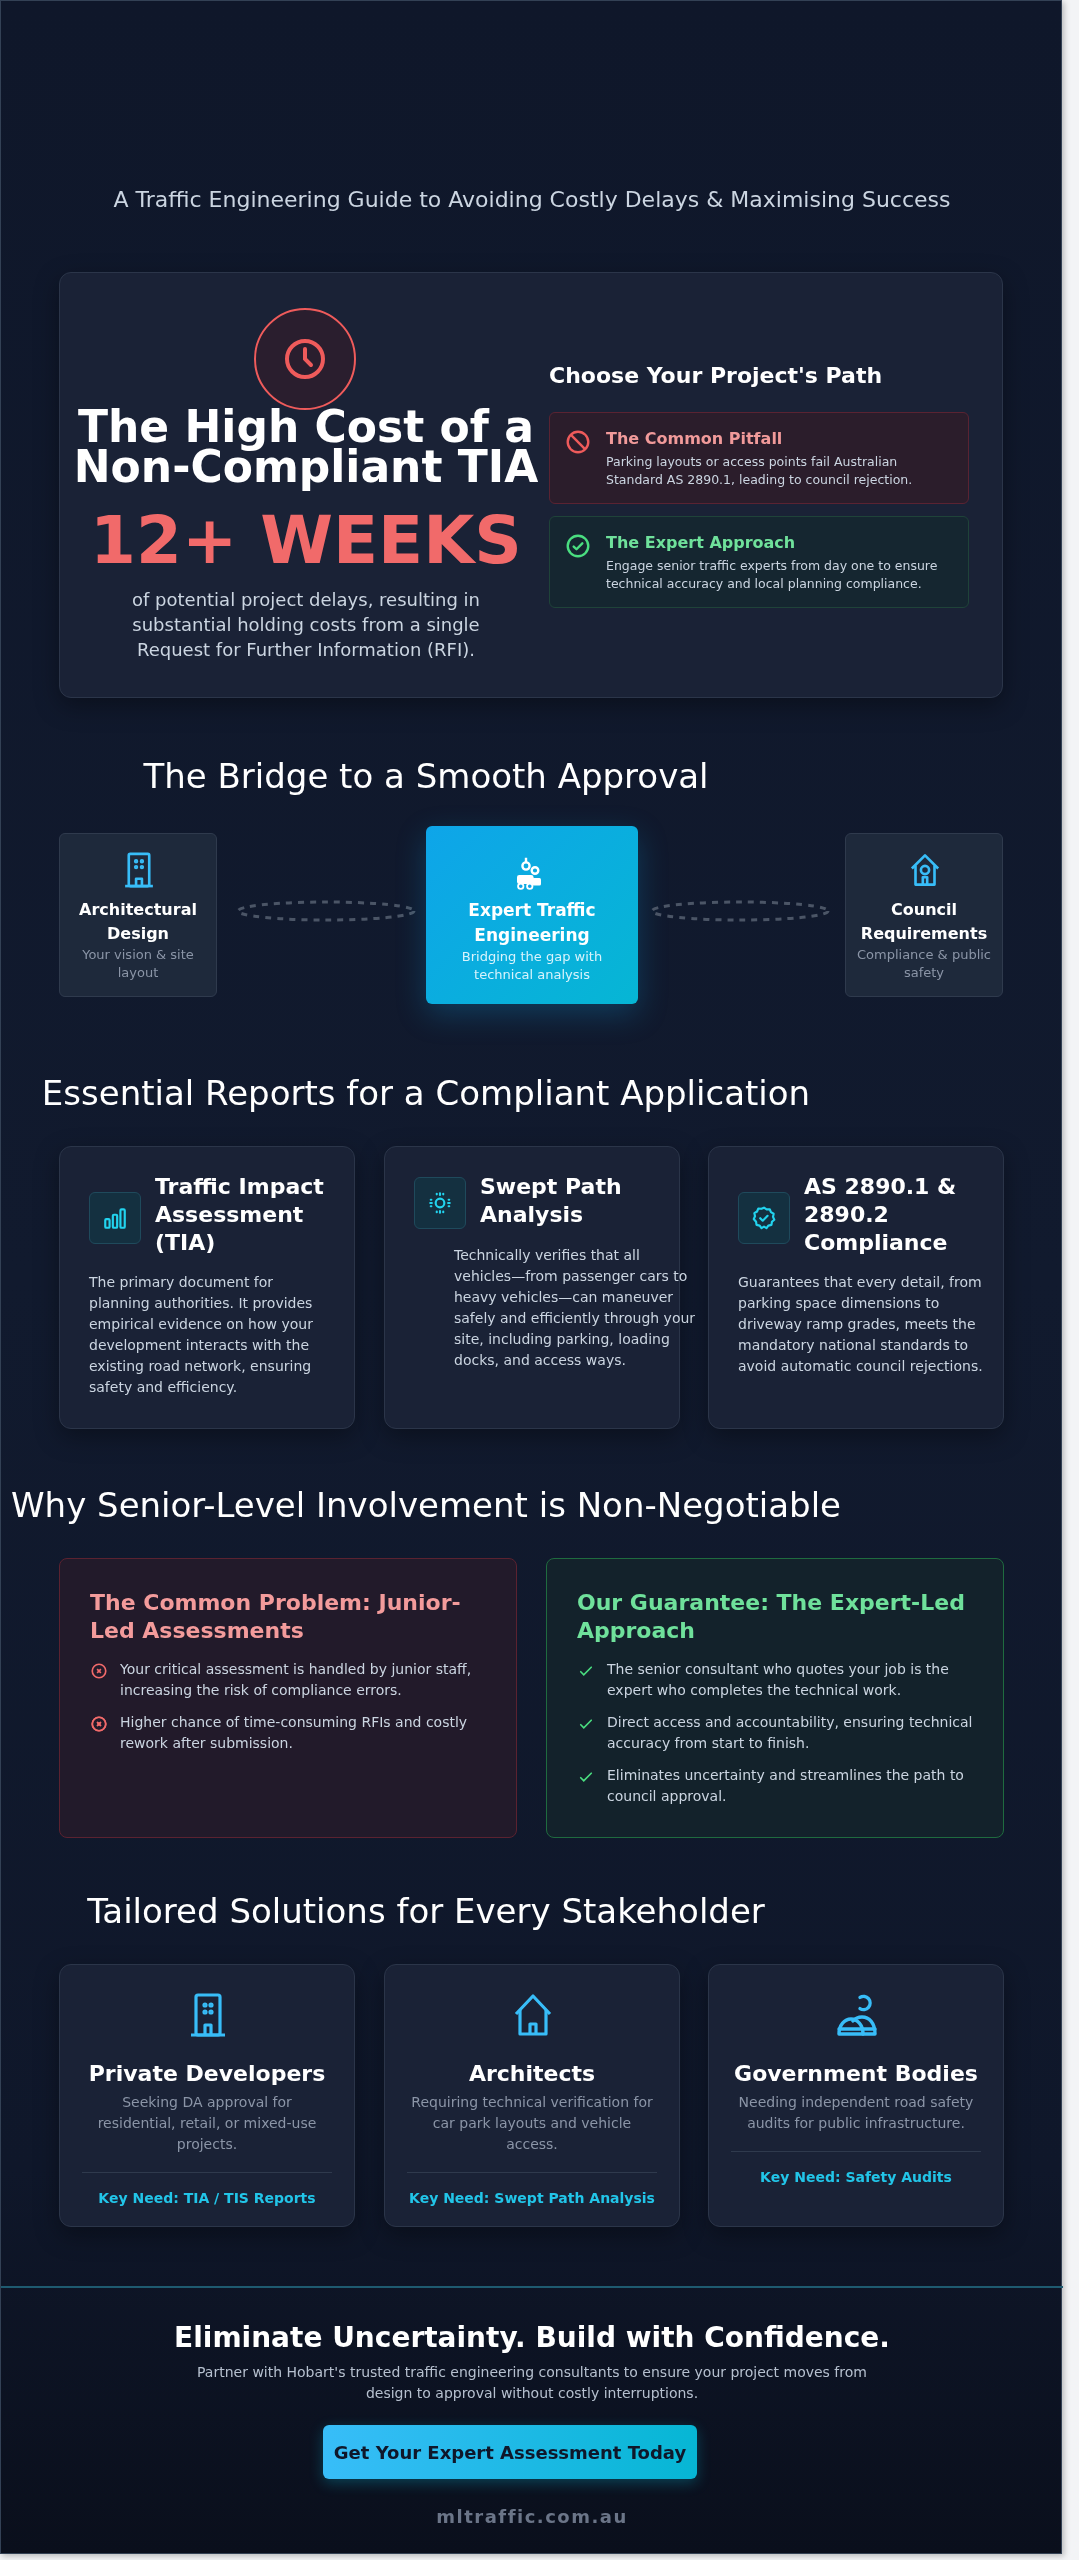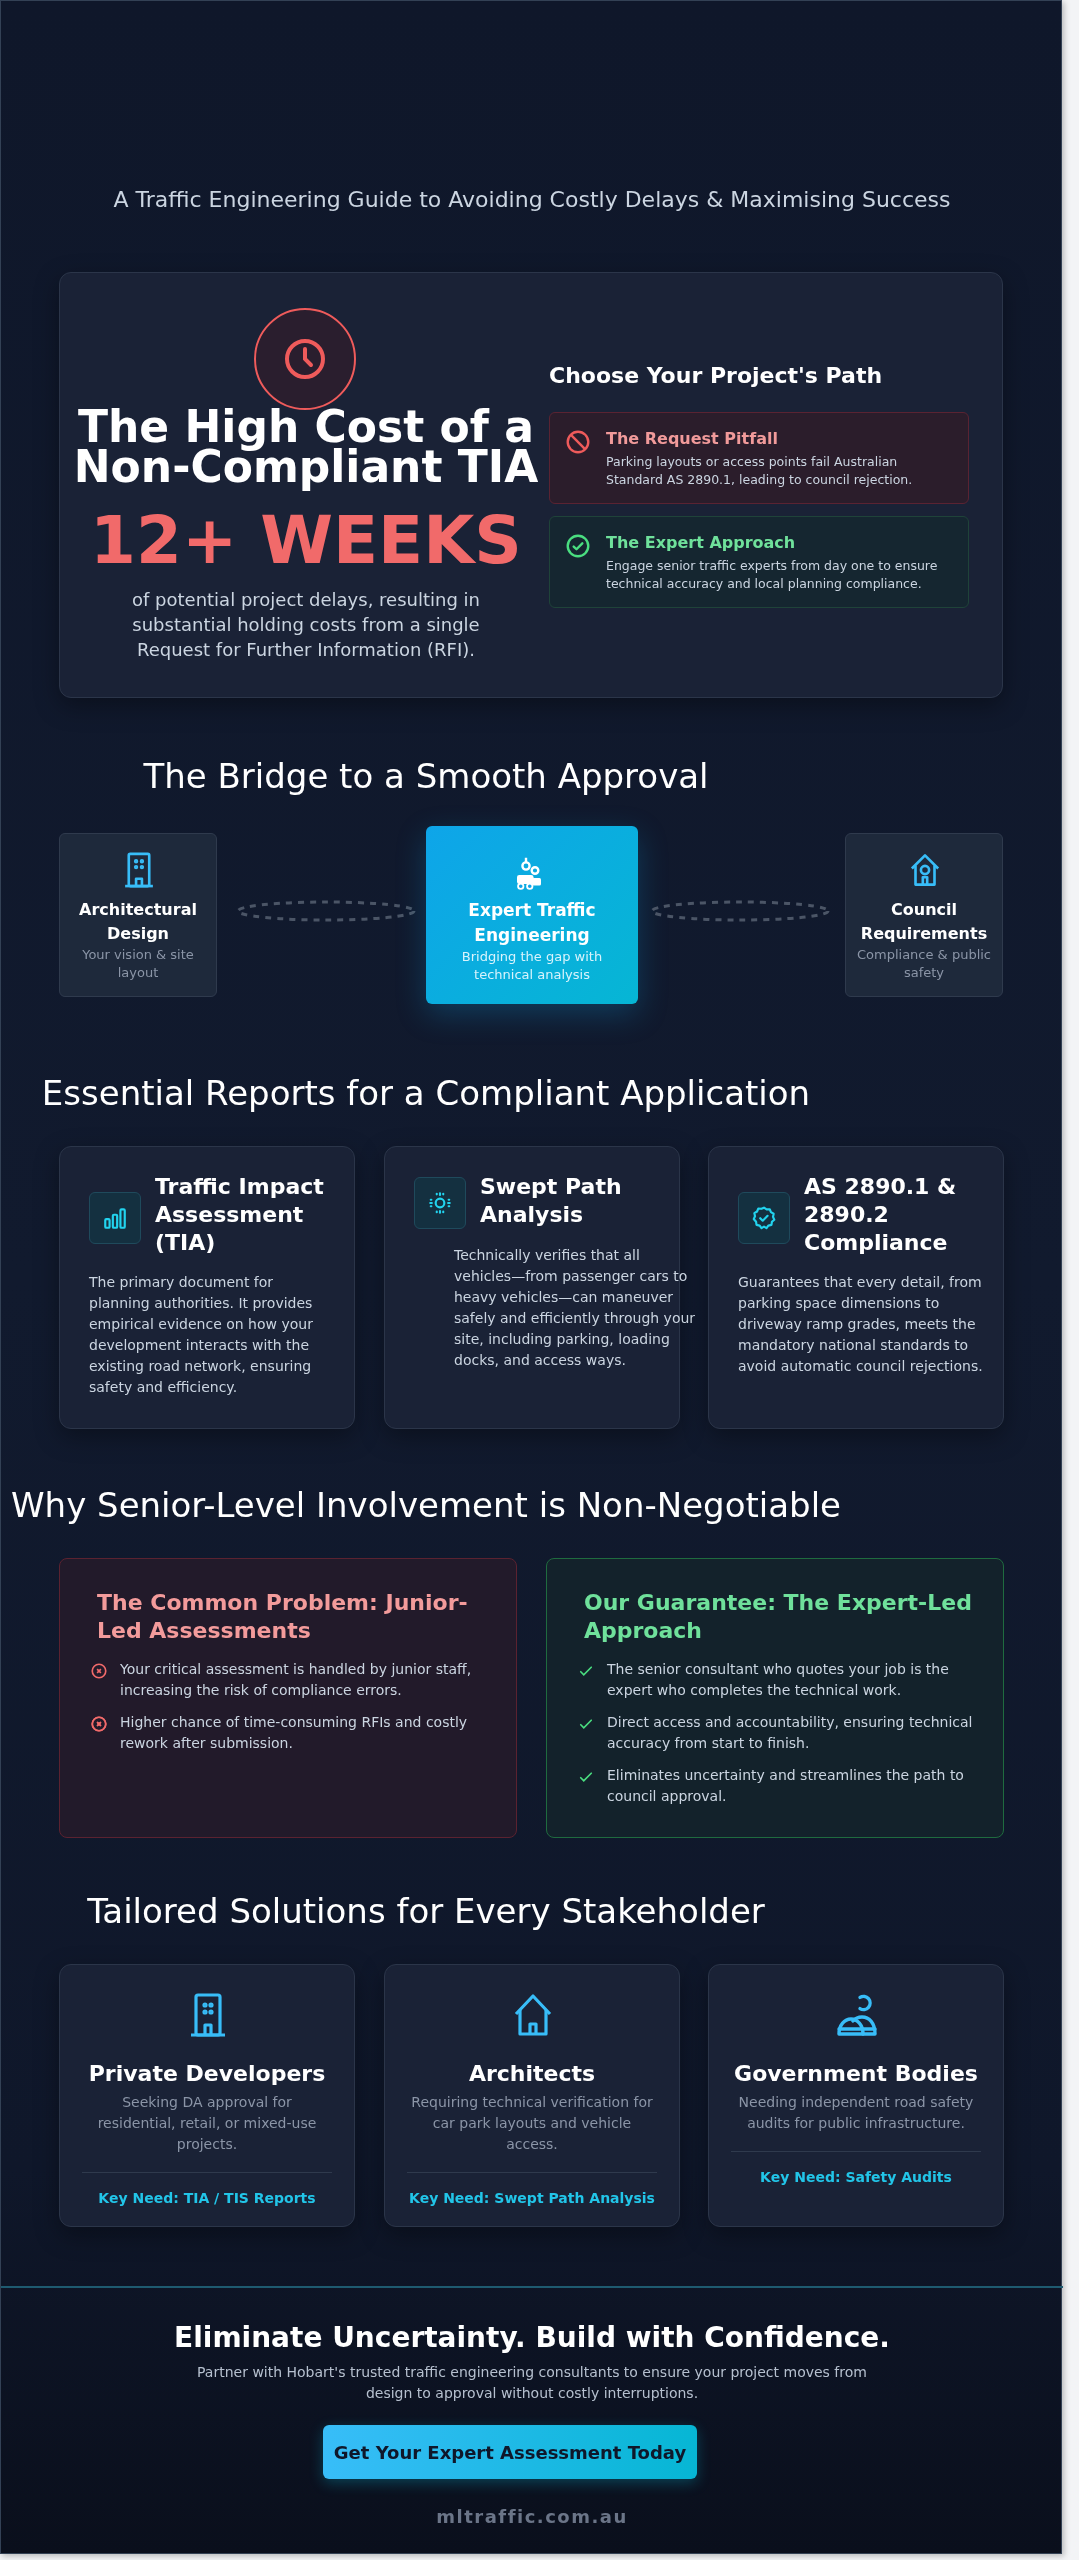--- a/index.html
+++ b/index.html
@@ -87,21 +87,21 @@
     position: absolute; left: 29px; width: 52px; height: 52px; border-radius: 6px;
     background: #143040; border: 1px solid #1f4a5c; display: flex; align-items: center; justify-content: center;
   }
   .rep-title { position: absolute; left: 95px; width: 190px; top: 26px; font-size: 22px; line-height: 28px; font-weight: bold; color: #ffffff; }
   .rep-text { position: absolute; left: 29px; width: 245px; font-size: 14px; line-height: 21px; color: #cbd5e1; }
 
   
   .cmp { top: 1557px; width: 458px; height: 280px; border-radius: 8px; position: absolute; }
   .cmp.bad { left: 58px; background: #221a2a; border: 1px solid #5b2230; }
   .cmp.good { left: 545px; background: #13222b; border: 1px solid #1f6b3f; }
-  .cmp h3 { position: absolute; left: 30px; top: 30px; width: 400px; font-size: 22px; line-height: 28px; font-weight: bold; margin-left: 7px; }
+  .cmp h3 { position: absolute; left: 30px; top: 30px; width: 400px; font-size: 22px; line-height: 28px; font-weight: bold; }
   .cmp.bad h3 { color: #f39b9b; }
   .cmp.good h3 { color: #6fe19b; }
   .cmp ul { list-style: none; position: absolute; left: 30px; top: 100px; width: 410px; }
   .cmp li { position: relative; padding-left: 30px; font-size: 14px; line-height: 21px; color: #cbd5e1; margin-bottom: 11px; }
   .cmp li .li-ico { position: absolute; left: 0; top: 3px; width: 18px; height: 18px; }
 
   
   .stake { top: 1963px; width: 296px; height: 263px; text-align: center; }
   .st-ico { position: absolute; left: 124px; top: 26px; width: 48px; height: 48px; }
   .st-title { position: absolute; left: 0; right: 0; top: 96px; font-size: 22px; font-weight: bold; color: #ffffff; }
@@ -141,21 +141,21 @@
   </div>
   <div class="weeks">12+ WEEKS</div>
   <div class="hero-desc">of potential project delays, resulting in substantial holding costs from a single Request for Further Information (RFI).</div>
 
   <div class="path-title">Choose Your Project's Path</div>
   <div class="path-box bad">
     <svg class="path-icon" viewBox="0 0 24 24" fill="none" stroke="#ef5b5b" stroke-width="2.2">
       <circle cx="12" cy="12" r="9.5"></circle>
         <path d="M5.5 5.5l13 13"></path>
     </svg>
-    <div class="path-head">The Request Pitfall</div>
+    <div class="path-head">The Common Pitfall</div>
     <div class="path-text">Parking layouts or access points fail Australian Standard AS 2890.1, leading to council rejection.</div>
   </div>
   <div class="path-box good">
     <svg class="path-icon" viewBox="0 0 24 24" fill="none" stroke="#4ade80" stroke-width="2.2" stroke-linecap="round" stroke-linejoin="round">
       <circle cx="12" cy="12" r="9.5"></circle>
         <path d="M8 12.5l2.6 2.5L16 9.5"></path>
     </svg>
     <div class="path-head">The Expert Approach</div>
     <div class="path-text">Engage senior traffic experts from day one to ensure technical accuracy and local planning compliance.</div>
   </div>

